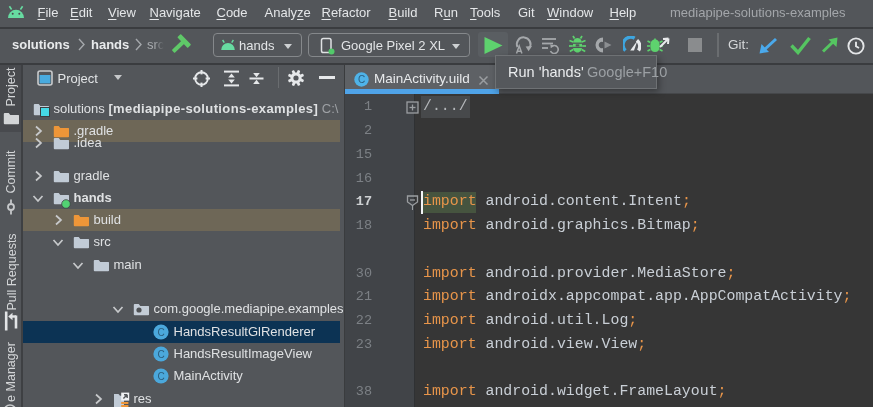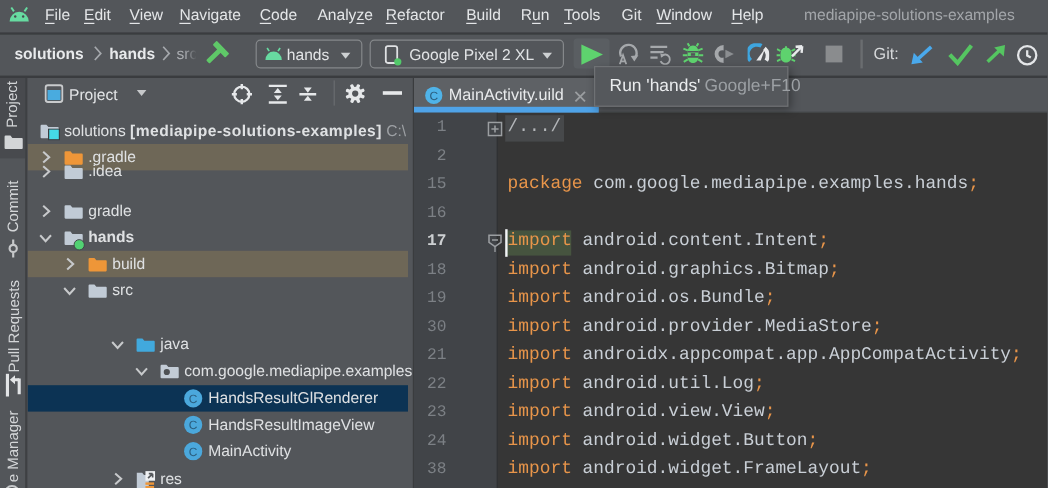--- a/index.html
+++ b/index.html
@@ -319,28 +319,28 @@
       </div>
  <div class="row " style="top:166.4px">
         <svg class="chev" style="left:29px;top:5px" width="12" height="12" viewBox="0 0 12 12">
           <path d="M1.5 4 L6 9 L10.5 4" fill="none" stroke="#C7C9CB" stroke-width="1.7"></path>
         </svg>
         <svg class="abs" style="left:50px;top:3px" width="16" height="16" viewBox="0 0 16 16">
           <path d="M0.8 3 h4.9 l1.6 1.9 h7.9 a0.9 0.9 0 0 1 0.9 0.9 v7.5 a0.9 0.9 0 0 1 -0.9 0.9 h-13.5 a0.9 0.9 0 0 1 -0.9 -0.9 v-9.4 a0.9 0.9 0 0 1 0.9 -0.9 z" fill="#C1CBD6"></path>
         </svg>
         <div class="t" style="left:71px">src</div>
       </div>
- <div class="row " style="top:211.0px">
-        <svg class="chev" style="left:69px;top:5px" width="12" height="12" viewBox="0 0 12 12">
+ <div class="row " style="top:188.7px">
+        <svg class="chev" style="left:49px;top:5px" width="12" height="12" viewBox="0 0 12 12">
           <path d="M1.5 4 L6 9 L10.5 4" fill="none" stroke="#C7C9CB" stroke-width="1.7"></path>
         </svg>
-        <svg class="abs" style="left:90px;top:3px" width="16" height="16" viewBox="0 0 16 16">
-          <path d="M0.8 3 h4.9 l1.6 1.9 h7.9 a0.9 0.9 0 0 1 0.9 0.9 v7.5 a0.9 0.9 0 0 1 -0.9 0.9 h-13.5 a0.9 0.9 0 0 1 -0.9 -0.9 v-9.4 a0.9 0.9 0 0 1 0.9 -0.9 z" fill="#41A9DD"></path>
-        </svg>
-        <div class="t" style="left:111px">java</div>
+        <svg class="abs" style="left:70px;top:3px" width="16" height="16" viewBox="0 0 16 16">
+          <path d="M0.8 3 h4.9 l1.6 1.9 h7.9 a0.9 0.9 0 0 1 0.9 0.9 v7.5 a0.9 0.9 0 0 1 -0.9 0.9 h-13.5 a0.9 0.9 0 0 1 -0.9 -0.9 v-9.4 a0.9 0.9 0 0 1 0.9 -0.9 z" fill="#C1CBD6"></path>
+        </svg>
+        <div class="t" style="left:91px">main</div>
       </div>
  <div class="row " style="top:233.3px">
         <svg class="chev" style="left:89px;top:5px" width="12" height="12" viewBox="0 0 12 12">
           <path d="M1.5 4 L6 9 L10.5 4" fill="none" stroke="#C7C9CB" stroke-width="1.7"></path>
         </svg>
         <svg class="abs" style="left:110px;top:3px" width="16" height="16" viewBox="0 0 16 16">
           <path d="M0.8 3 h4.9 l1.6 1.9 h7.9 a0.9 0.9 0 0 1 0.9 0.9 v7.5 a0.9 0.9 0 0 1 -0.9 0.9 h-13.5 a0.9 0.9 0 0 1 -0.9 -0.9 v-9.4 a0.9 0.9 0 0 1 0.9 -0.9 z" fill="#C3CCD6"></path>
         </svg>
         <svg class="abs" style="left:113px;top:9px" width="6" height="6" viewBox="0 0 6 6">
           <circle cx="3" cy="3" r="2.6" fill="#4E5154"></circle>
@@ -408,64 +408,55 @@
           <rect x="1" y="1" width="11" height="11" fill="#414448" stroke="#9B9EA1" stroke-width="1.3"></rect>
           <line x1="3.5" y1="6.5" x2="9.5" y2="6.5" stroke="#9B9EA1" stroke-width="1.3"></line>
           <line x1="6.5" y1="3.5" x2="6.5" y2="9.5" stroke="#9B9EA1" stroke-width="1.3"></line>
         </svg>
       </div>
  <div class="cl" style="top:53.97px">
         <span class="num" style="">2</span>
       </div>
  <div class="cl" style="top:77.74px">
         <span class="num" style="">15</span>
-        <span class="code"><span class="k">package</span> com.google.mediapipe.examples.hands<span class="k">;</span></span>
       </div>
  <div class="cl" style="top:101.51px">
         <span class="num" style="">16</span>
       </div>
  <div class="cl" style="top:125.28px">
         <span class="num" style="color:#CDD0D2;font-weight:bold">17</span>
         <div class="abs" style="left:77px;top:1.5px;width:54px;height:20.8px;background:#46543F"></div>
         <div class="abs" style="left:76.2px;top:0.5px;width:2px;height:22.8px;background:#F2F4F6"></div>
         <span class="code"><span class="k">import</span> android.content.Intent<span class="k">;</span></span>
         <svg class="abs" style="left:61px;top:4.5px" width="13" height="15" viewBox="0 0 13 15">
           <path d="M1.5 1 h10 v6 l-5 3.5 l-5 -3.5 z" fill="none" stroke="#9B9EA1" stroke-width="1.3"></path>
           <line x1="4" y1="5" x2="9" y2="5" stroke="#9B9EA1" stroke-width="1.3"></line>
           <line x1="6.5" y1="10.5" x2="6.5" y2="15" stroke="#9B9EA1" stroke-width="1.1"></line>
         </svg>
       </div>
  <div class="cl" style="top:149.05px">
         <span class="num" style="">18</span>
         <span class="code"><span class="k">import</span> android.graphics.Bitmap<span class="k">;</span></span>
       </div>
- <div class="cl" style="top:172.82px">
-        <span class="num" style="">19</span>
-        <span class="code"><span class="k">import</span> android.os.Bundle<span class="k">;</span></span>
-      </div>
  <div class="cl" style="top:196.59px">
         <span class="num" style="">30</span>
         <span class="code"><span class="k">import</span> android.provider.MediaStore<span class="k">;</span></span>
       </div>
  <div class="cl" style="top:220.36px">
         <span class="num" style="">21</span>
         <span class="code"><span class="k">import</span> androidx.appcompat.app.AppCompatActivity<span class="k">;</span></span>
       </div>
  <div class="cl" style="top:244.13px">
         <span class="num" style="">22</span>
         <span class="code"><span class="k">import</span> android.util.Log<span class="k">;</span></span>
       </div>
  <div class="cl" style="top:267.90px">
         <span class="num" style="">23</span>
         <span class="code"><span class="k">import</span> android.view.View<span class="k">;</span></span>
       </div>
- <div class="cl" style="top:291.67px">
-        <span class="num" style="">24</span>
-        <span class="code"><span class="k">import</span> android.widget.Button<span class="k">;</span></span>
-      </div>
  <div class="cl" style="top:315.44px">
         <span class="num" style="">38</span>
         <span class="code"><span class="k">import</span> android.widget.FrameLayout<span class="k">;</span></span>
       </div>
 </div>
 <div id="tip">
  <span style="position:absolute;left:12px;top:7.5px;color:#EAECEE">Run 'hands'</span>
  <span style="position:absolute;left:91px;top:7.5px;color:#9CA0A4">Google+F10</span>
 </div>
 </div>

